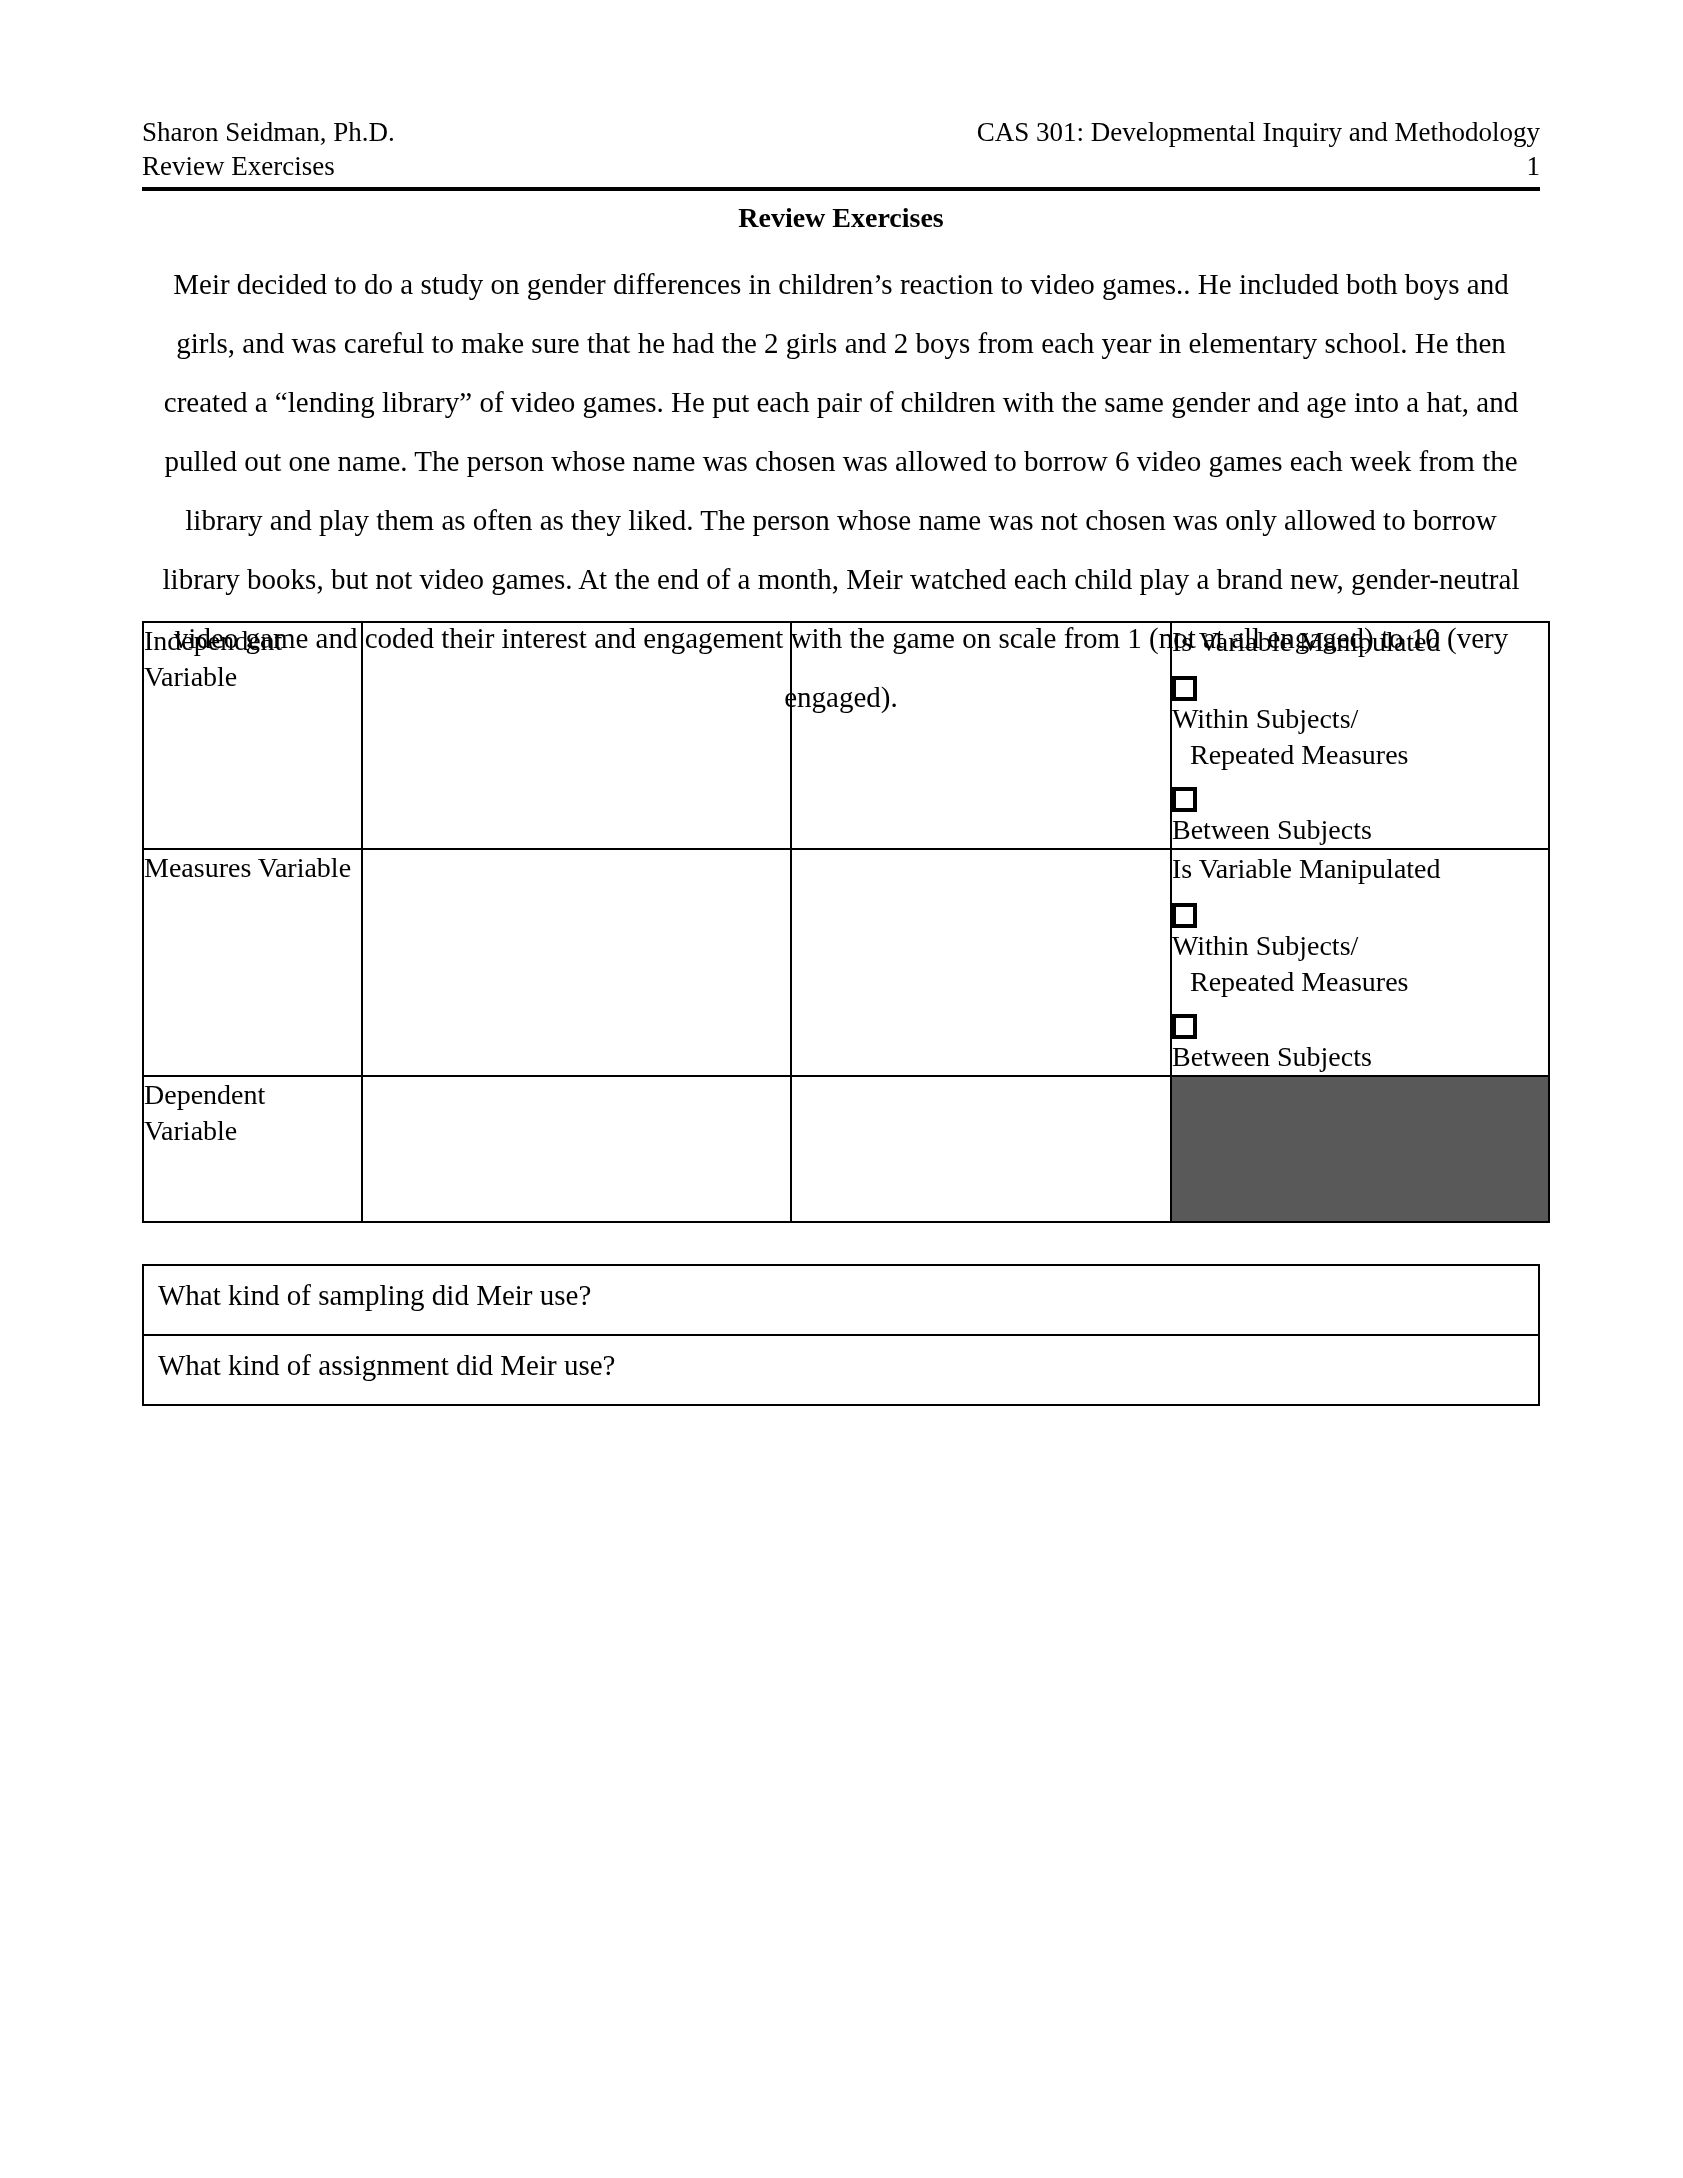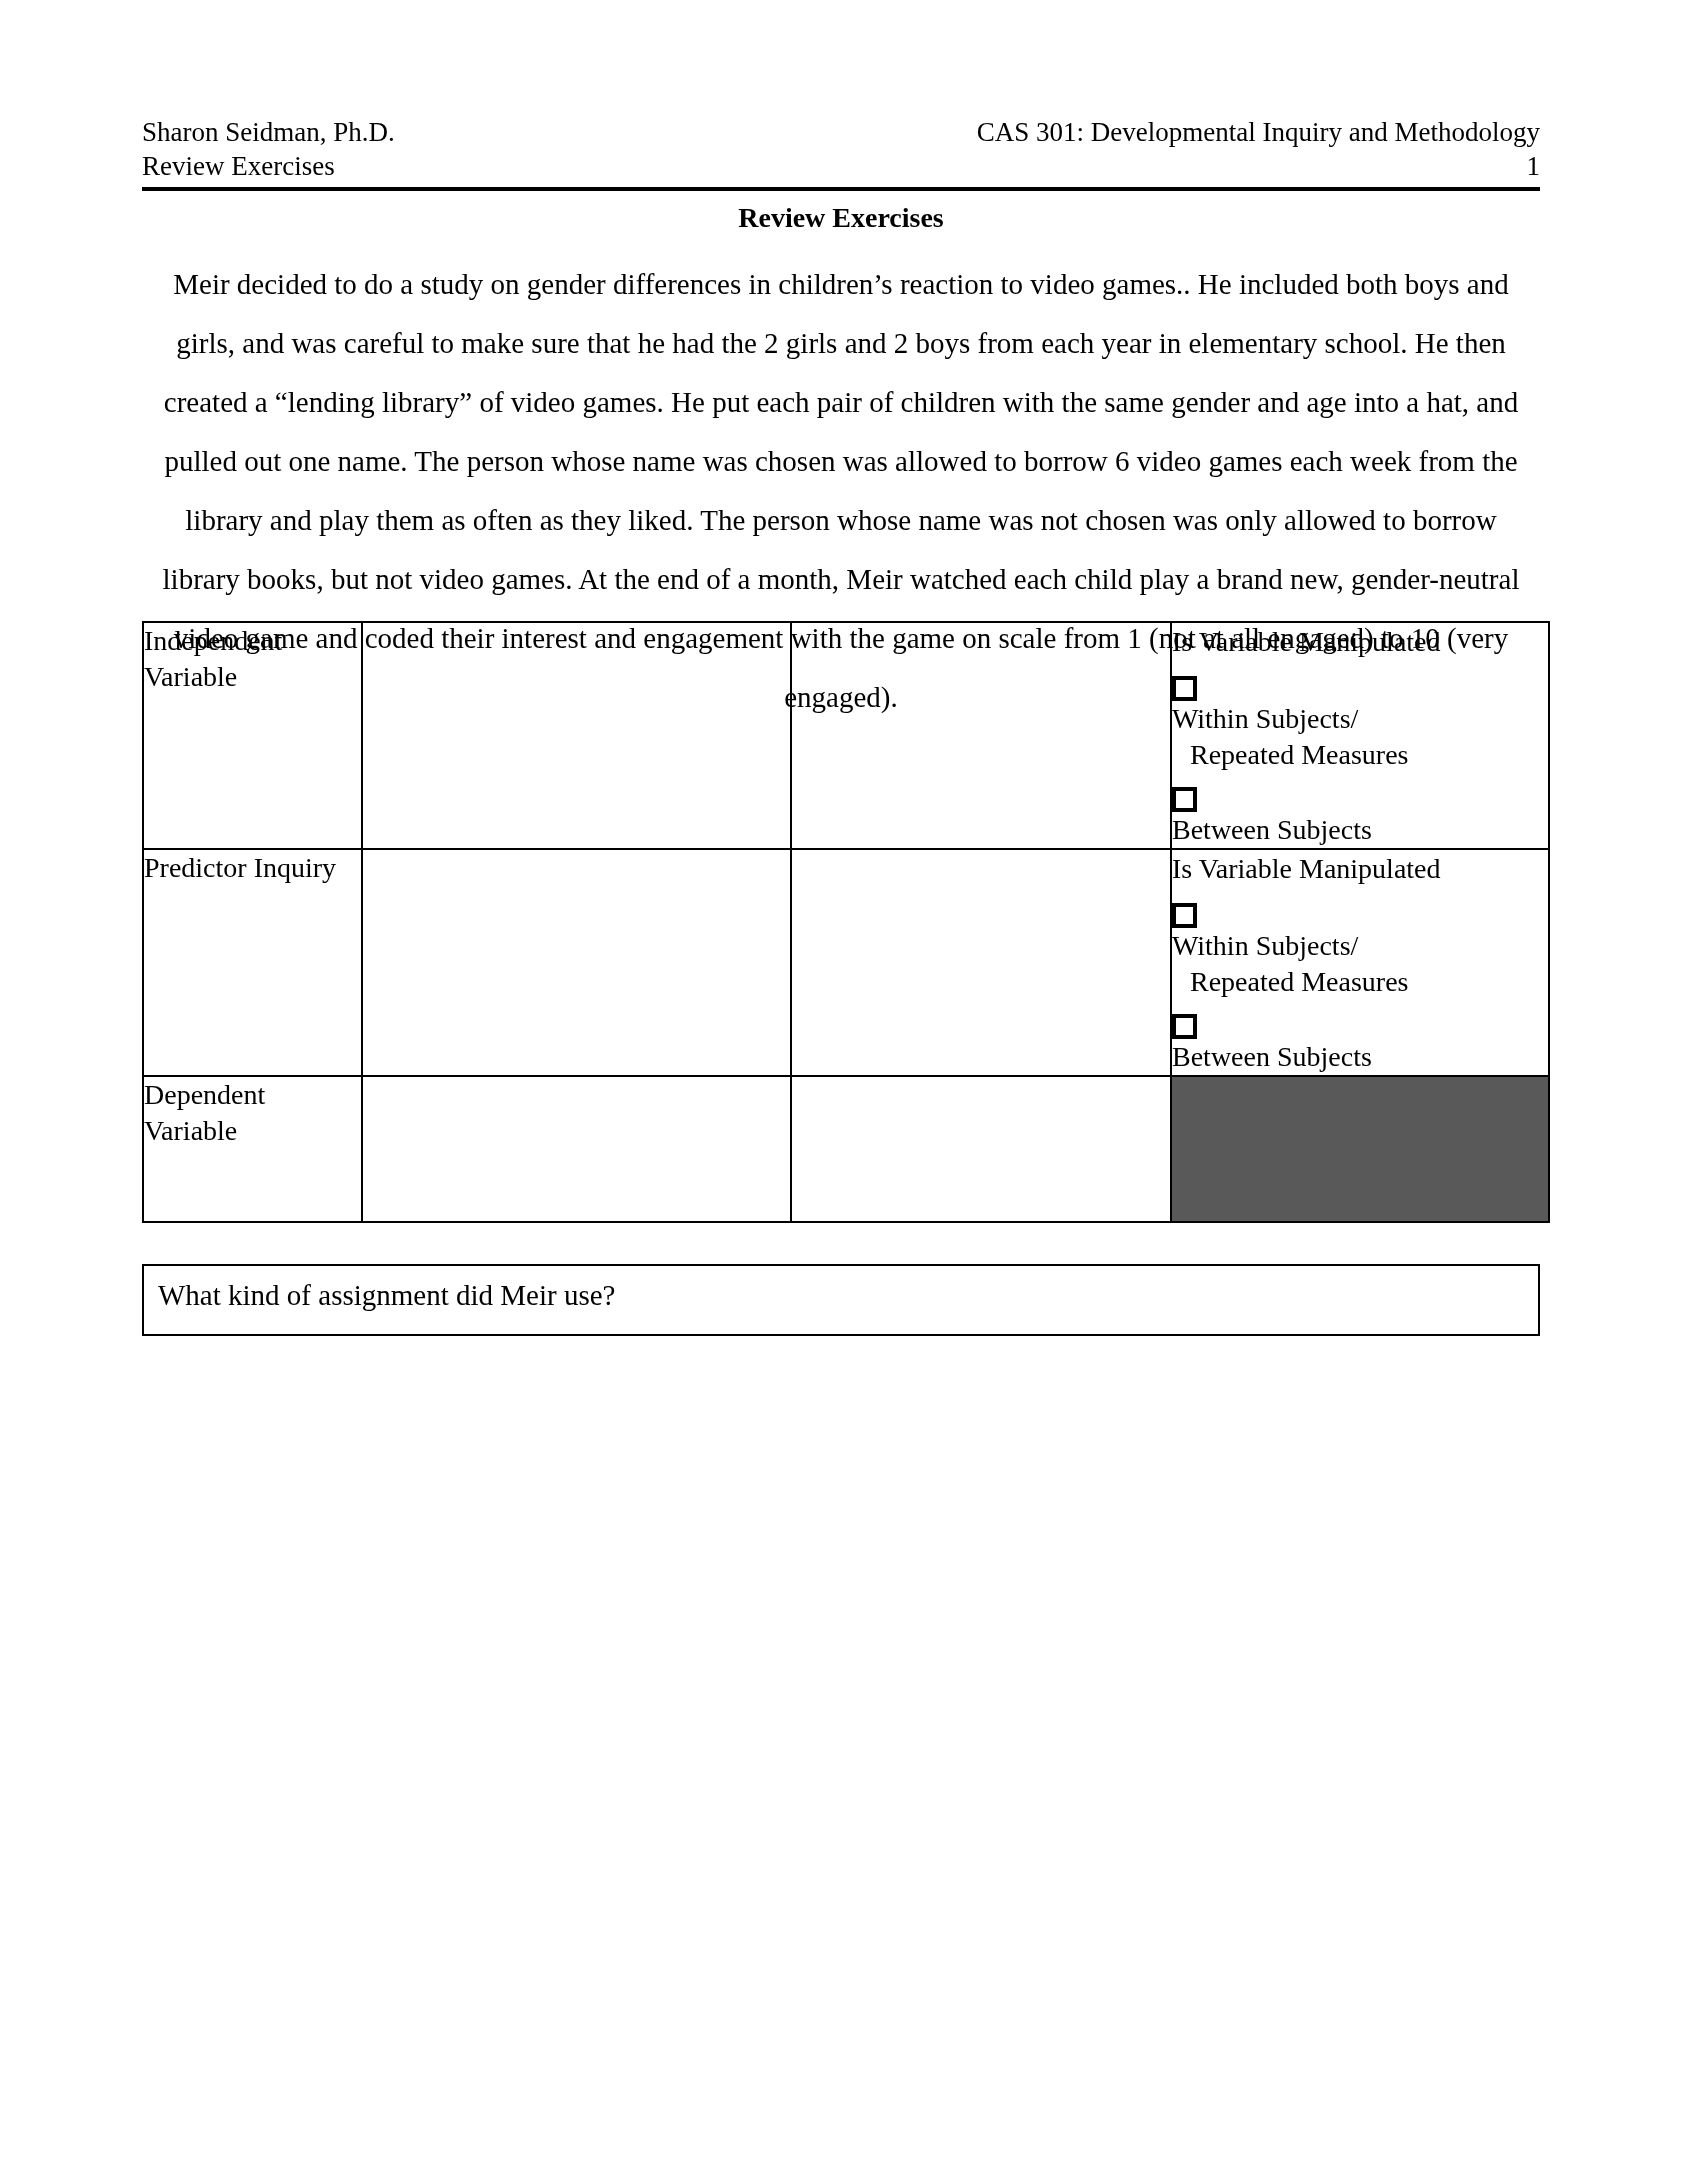--- a/index.html
+++ b/index.html
@@ -218,21 +218,21 @@
             </span>
           </div>
           <div class="cb-line tight">
             <span class="checkbox"></span>
             <span class="cb-label">Between Subjects</span>
           </div>
         </td>
       </tr>
 
       <tr>
-        <td class="c1 rowlabel">Predictor Inquiry</td>
+        <td class="c1 rowlabel">Measures Variable</td>
         <td class="c2 answer-cell"></td>
         <td class="c3 answer-cell"></td>
         <td class="c4 manip-cell">
           <div class="manip-title">Is Variable Manipulated</div>
           <div class="cb-line">
             <span class="checkbox"></span>
             <span class="cb-label">
               <span>Within Subjects/</span>
               <span class="cont">Repeated Measures</span>
             </span>
@@ -249,19 +249,22 @@
         <td class="c2 answer-cell"></td>
         <td class="c3 answer-cell"></td>
         <td class="c4 shaded"></td>
       </tr>
     </tbody>
   </table>
 
   <table class="qgrid">
     <tbody>
       <tr>
+        <td class="q-short">What kind of sampling did Meir use?</td>
+      </tr>
+      <tr>
         <td class="q-short">What kind of assignment did Meir use?</td>
       </tr>
     </tbody>
   </table>
 
 </div>
 
 
 </body></html>

